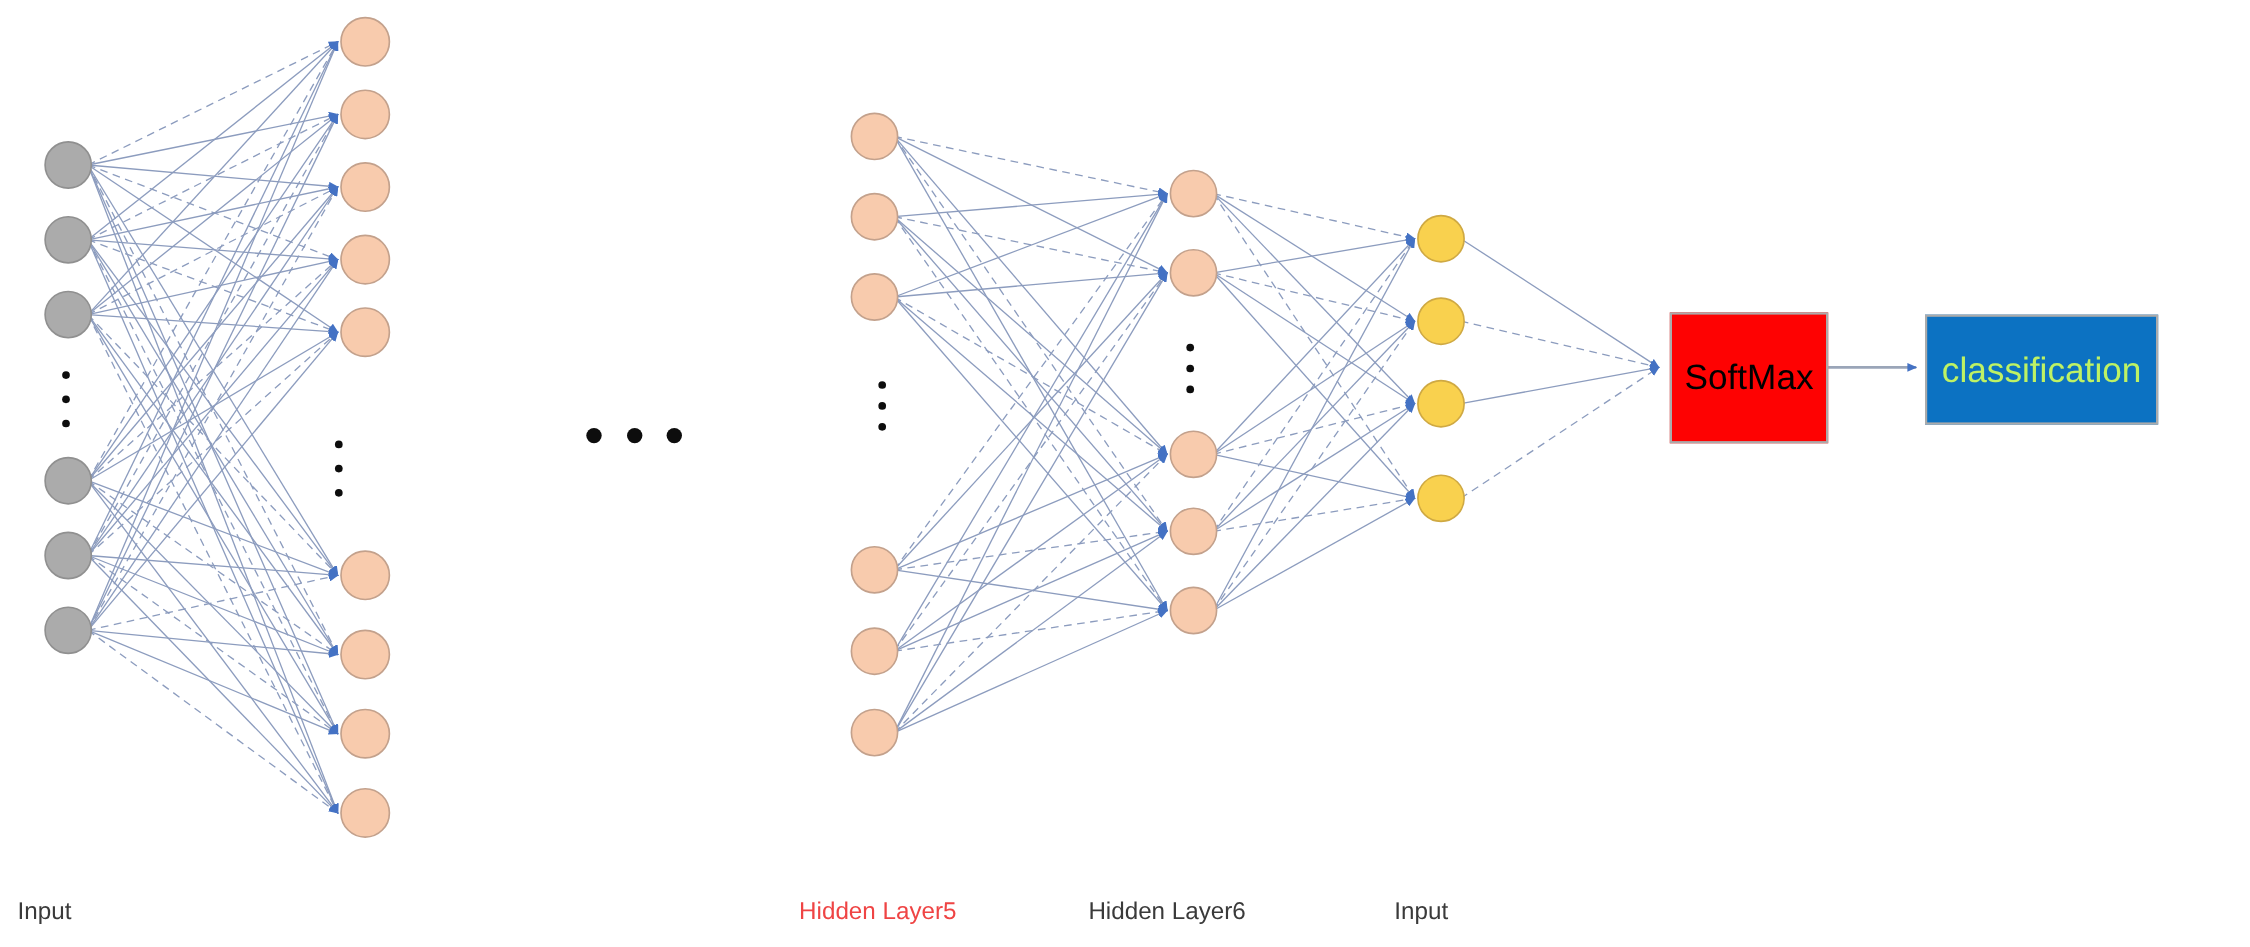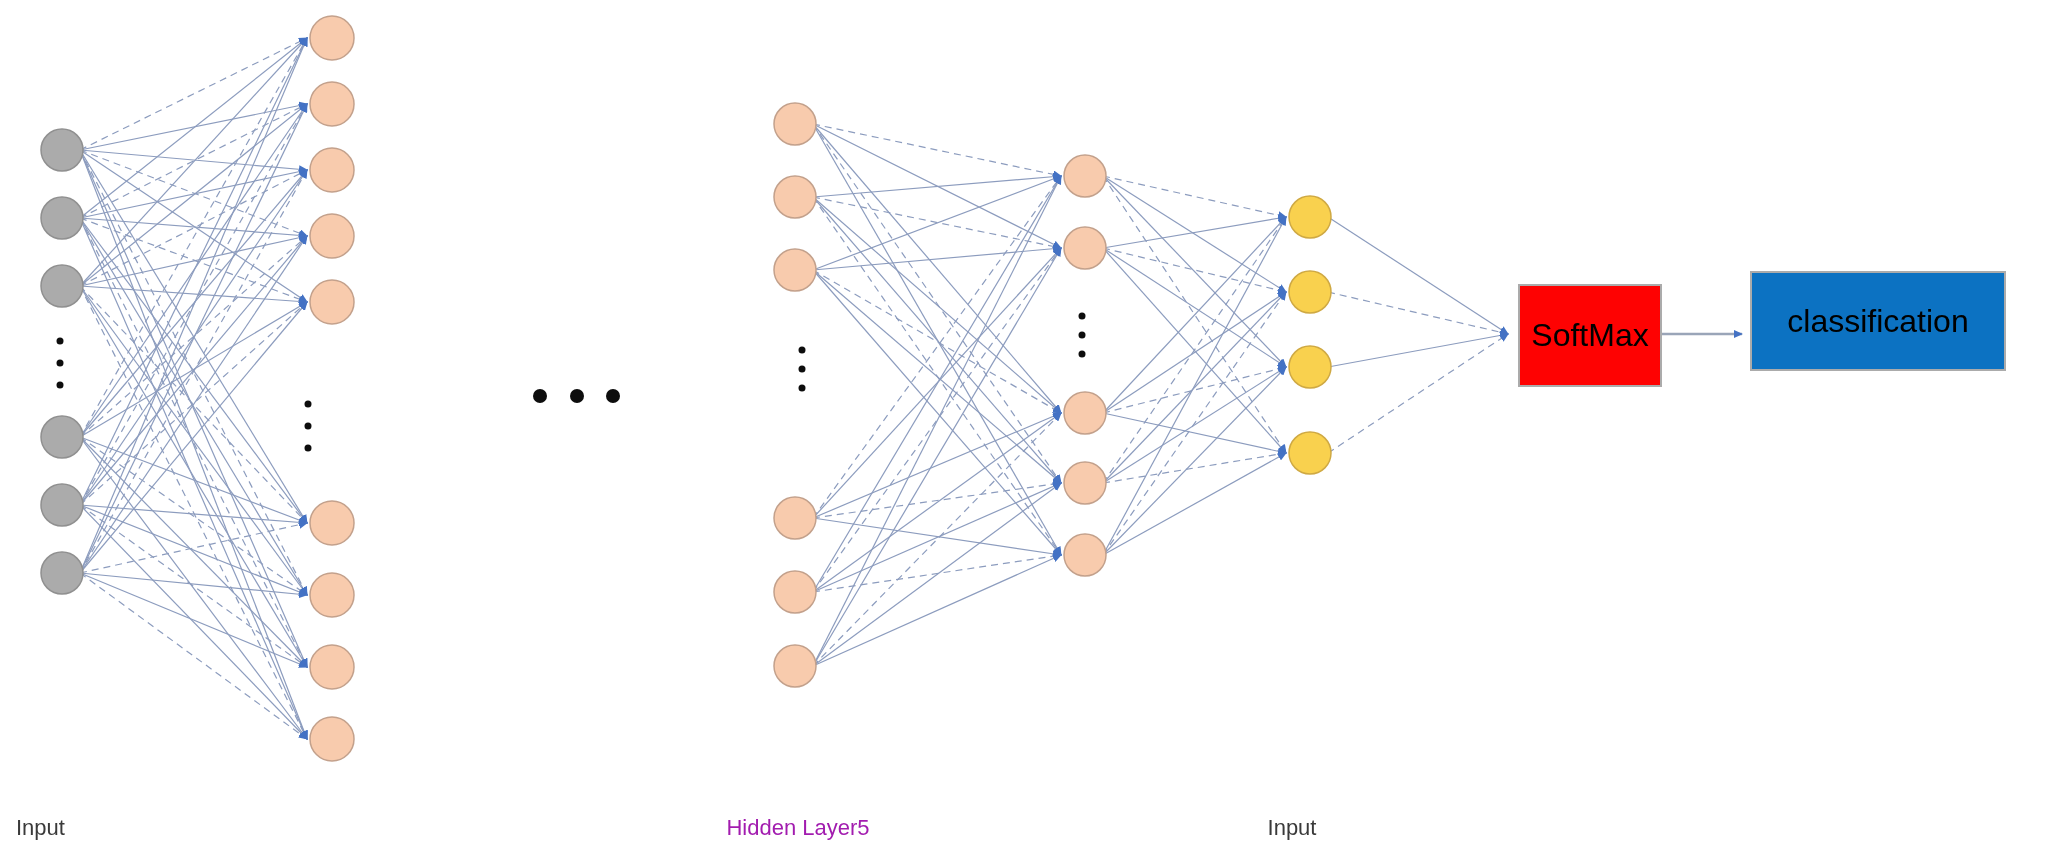--- a/index.html
+++ b/index.html
@@ -207,22 +207,23 @@
         <circle cx="1310" cy="453" r="21" fill="#F9D14E" stroke="#CFA943" stroke-width="1.5"></circle>
       </g>
       <g>
         <circle cx="540" cy="396" r="7" fill="#0D0D0D"></circle>
         <circle cx="577" cy="396" r="7" fill="#0D0D0D"></circle>
         <circle cx="613" cy="396" r="7" fill="#0D0D0D"></circle>
       </g>
     </svg>
 
   <div class="lyr-label left-align" id="lbl-0" style="left: 16px; color: rgb(58, 58, 58);">Input</div>
-  <div class="lyr-label" id="lbl-2" style="left: 798px; color: #a21caf;">Hidden Layer5</div>
+  <div class="lyr-label" id="lbl-2" style="left: 798px; color: #ef4444;">Hidden Layer5</div>
+  <div class="lyr-label" id="lbl-3" style="left: 1061px; color: rgb(58, 58, 58);">Hidden Layer6</div>
   <div class="lyr-label" id="lbl-4" style="left: 1292px; color: rgb(58, 58, 58);">Input</div>
 
-  <div class="nbox" id="box-0" style="left: 1518px; top: 284px; width: 144px; height: 103px; background: rgb(254, 2, 2); border: 2px solid rgb(171, 171, 171); color: rgb(0, 0, 0);">
+  <div class="nbox" id="box-0" style="left: 1518px; top: 284px; width: 144px; height: 119px; background: rgb(254, 2, 2); border: 2px solid rgb(171, 171, 171); color: rgb(0, 0, 0);">
     <span>SoftMax</span>
   </div>
-  <div class="nbox" id="box-1" style="left: 1750px; top: 271px; width: 256px; height: 100px; background: rgb(12, 114, 194); border: 2px solid rgb(171, 171, 171); color: #000000;">
+  <div class="nbox" id="box-1" style="left: 1750px; top: 286px; width: 212px; height: 100px; background: rgb(12, 114, 194); border: 2px solid rgb(171, 171, 171); color: #bef264;">
     <span>classification</span>
   </div>
 </div>
 
 </body></html>

